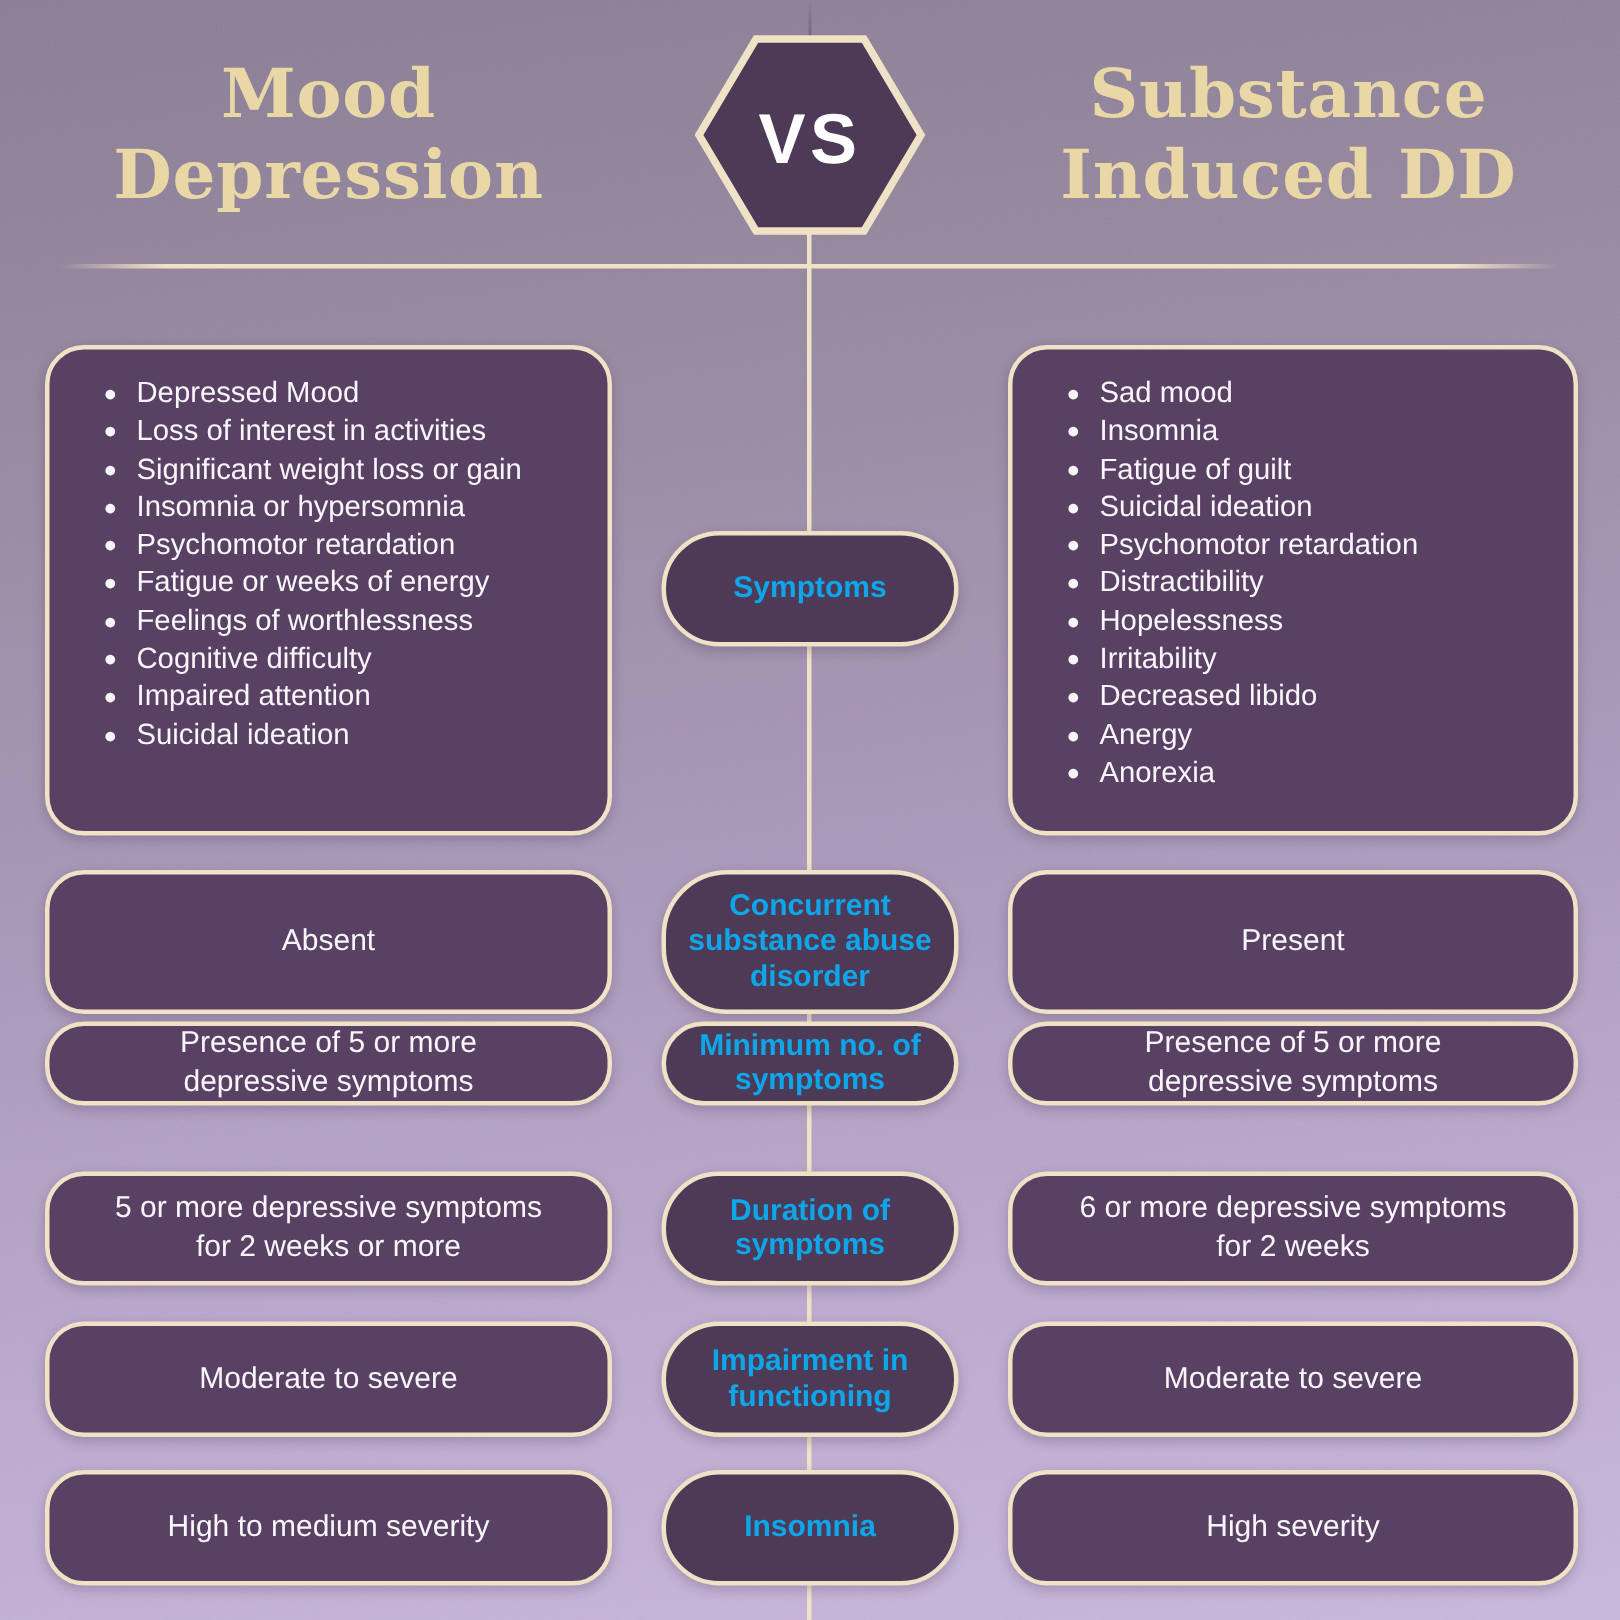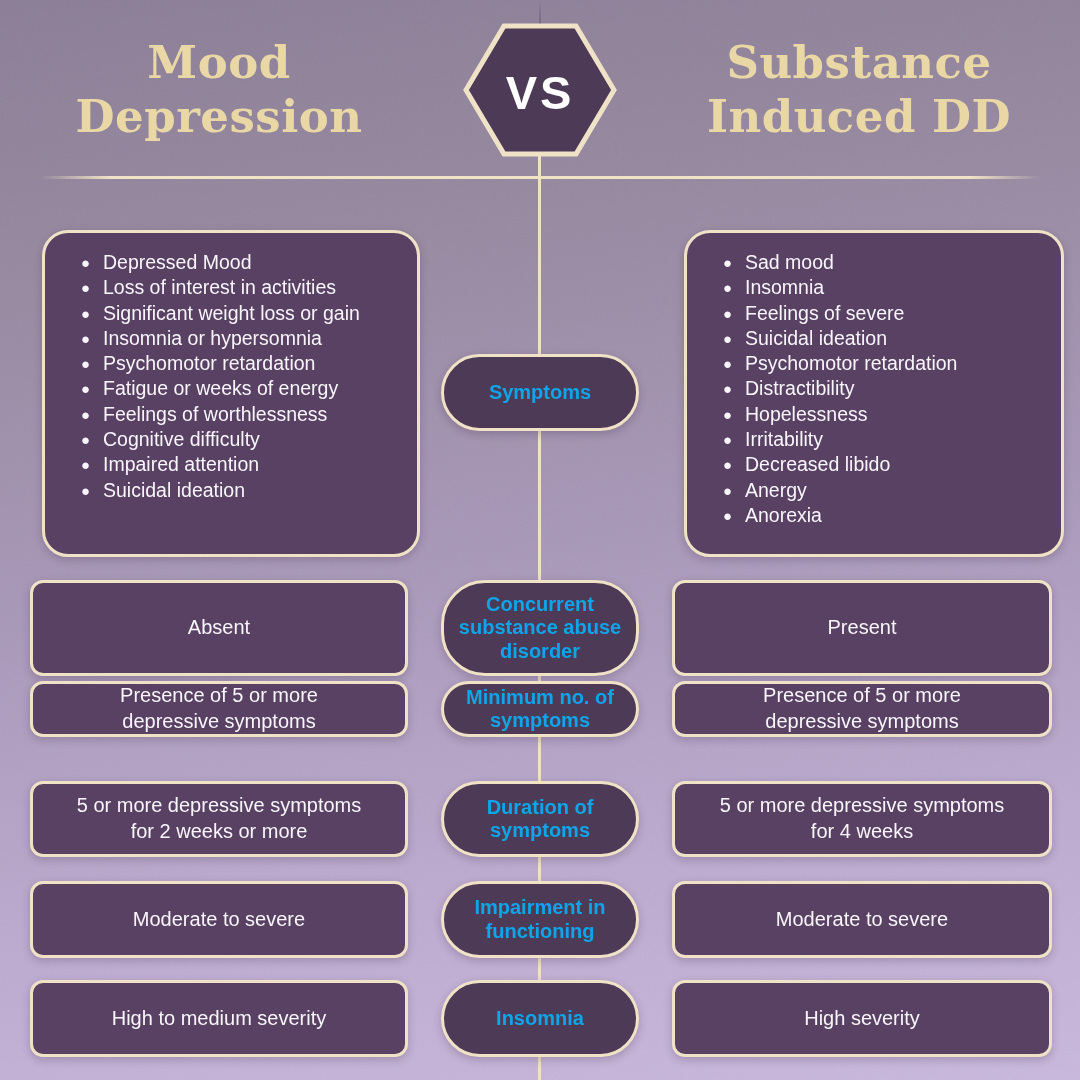--- a/index.html
+++ b/index.html
@@ -59,40 +59,40 @@
   
   .panel {
     background:var(--panel,#584163);
     border:3px solid var(--line-border,#f0e2c6);
     border-radius:26px;
     color:#f9f6fb;
     box-shadow:0 3px 8px rgba(40,25,50,.22);
     display:flex; align-items:center; justify-content:center;
     text-align:center;
   }
-  .value-box { font-size:20px; line-height:1.28; padding:6px 43px;border-radius:13px; }
+  .value-box { font-size:20px; line-height:1.28; padding:6px 43px; }
 
   .list-box { align-items:flex-start; justify-content:flex-start; text-align:left; padding:17px 12px 10px 36px; }
   .bullet-list { font-size:19.5px; line-height:24.3px; }
   .bullet-item { white-space:nowrap; }
   .bullet { display:inline-block; width:22px; font-size:15px; vertical-align:1px; }
 
   
   .pill {
     background:var(--pill,#4b3756);
     border:3px solid var(--line-border,#f0e2c6);
     border-radius:44px;
     color:#0ea5e9; font-weight:bold; font-size:20px; line-height:1.16;
     display:flex; align-items:center; justify-content:center; text-align:center;
     padding:4px 12px; box-sizing:border-box;
     box-shadow:0 3px 8px rgba(40,25,50,.22);
   }
 
   
-  .r1-box  { top:230px; height:327px;margin-left:12px; }
+  .r1-box  { top:230px; height:327px; }
   .r1-pill { top:354px; height:77px; }
   .r2 { top:580px; height:96px; }
   .r3 { top:681px; height:56px; }
   .r4 { top:781px; height:76px; }
   .r5 { top:881px; height:77px; }
   .r6 { top:980px; height:77px; }
 </style>
 </head>
 <body>
 
@@ -132,21 +132,21 @@
         <div class="bullet-item"><span class="bullet">●</span><span>Cognitive difficulty</span></div>
         <div class="bullet-item"><span class="bullet">●</span><span>Impaired attention</span></div>
         <div class="bullet-item"><span class="bullet">●</span><span>Suicidal ideation</span></div>
       </div>
   </div>
   <div class="cell col-center r1-pill pill">Symptoms</div>
   <div class="cell col-right r1-box panel list-box">
     <div class="bullet-list">
         <div class="bullet-item"><span class="bullet">●</span><span>Sad mood</span></div>
         <div class="bullet-item"><span class="bullet">●</span><span>Insomnia</span></div>
-        <div class="bullet-item"><span class="bullet">●</span><span>Feelings of severe</span></div>
+        <div class="bullet-item"><span class="bullet">●</span><span>Fatigue of guilt</span></div>
         <div class="bullet-item"><span class="bullet">●</span><span>Suicidal ideation</span></div>
         <div class="bullet-item"><span class="bullet">●</span><span>Psychomotor retardation</span></div>
         <div class="bullet-item"><span class="bullet">●</span><span>Distractibility</span></div>
         <div class="bullet-item"><span class="bullet">●</span><span>Hopelessness</span></div>
         <div class="bullet-item"><span class="bullet">●</span><span>Irritability</span></div>
         <div class="bullet-item"><span class="bullet">●</span><span>Decreased libido</span></div>
         <div class="bullet-item"><span class="bullet">●</span><span>Anergy</span></div>
         <div class="bullet-item"><span class="bullet">●</span><span>Anorexia</span></div>
       </div>
   </div>
@@ -154,21 +154,21 @@
   <div class="cell col-left r2 panel value-box">Absent</div>
   <div class="cell col-center r2 pill">Concurrent substance abuse disorder</div>
   <div class="cell col-right r2 panel value-box">Present</div>
 
   <div class="cell col-left r3 panel value-box">Presence of 5 or more depressive symptoms</div>
   <div class="cell col-center r3 pill">Minimum no. of symptoms</div>
   <div class="cell col-right r3 panel value-box">Presence of 5 or more depressive symptoms</div>
 
   <div class="cell col-left r4 panel value-box">5 or more depressive symptoms for 2 weeks or more</div>
   <div class="cell col-center r4 pill">Duration of symptoms</div>
-  <div class="cell col-right r4 panel value-box">5 or more depressive symptoms for 4 weeks</div>
+  <div class="cell col-right r4 panel value-box">6 or more depressive symptoms for 2 weeks</div>
 
   <div class="cell col-left r5 panel value-box">Moderate to severe</div>
   <div class="cell col-center r5 pill">Impairment in functioning</div>
   <div class="cell col-right r5 panel value-box">Moderate to severe</div>
 
   <div class="cell col-left r6 panel value-box">High to medium severity</div>
   <div class="cell col-center r6 pill">Insomnia</div>
   <div class="cell col-right r6 panel value-box">High severity</div>
 
 </div>

